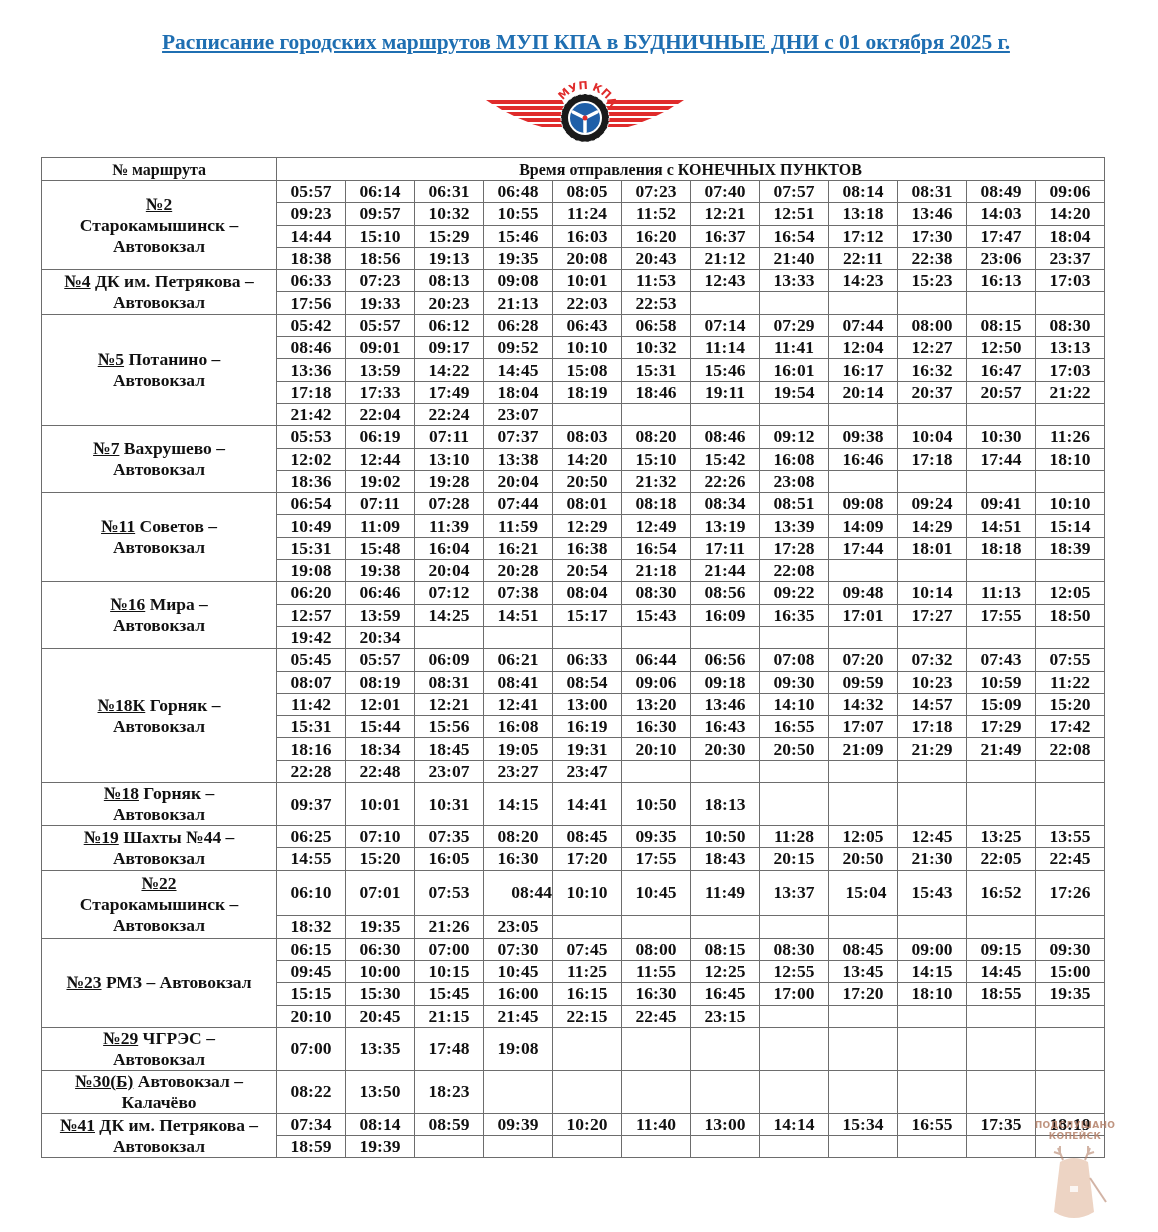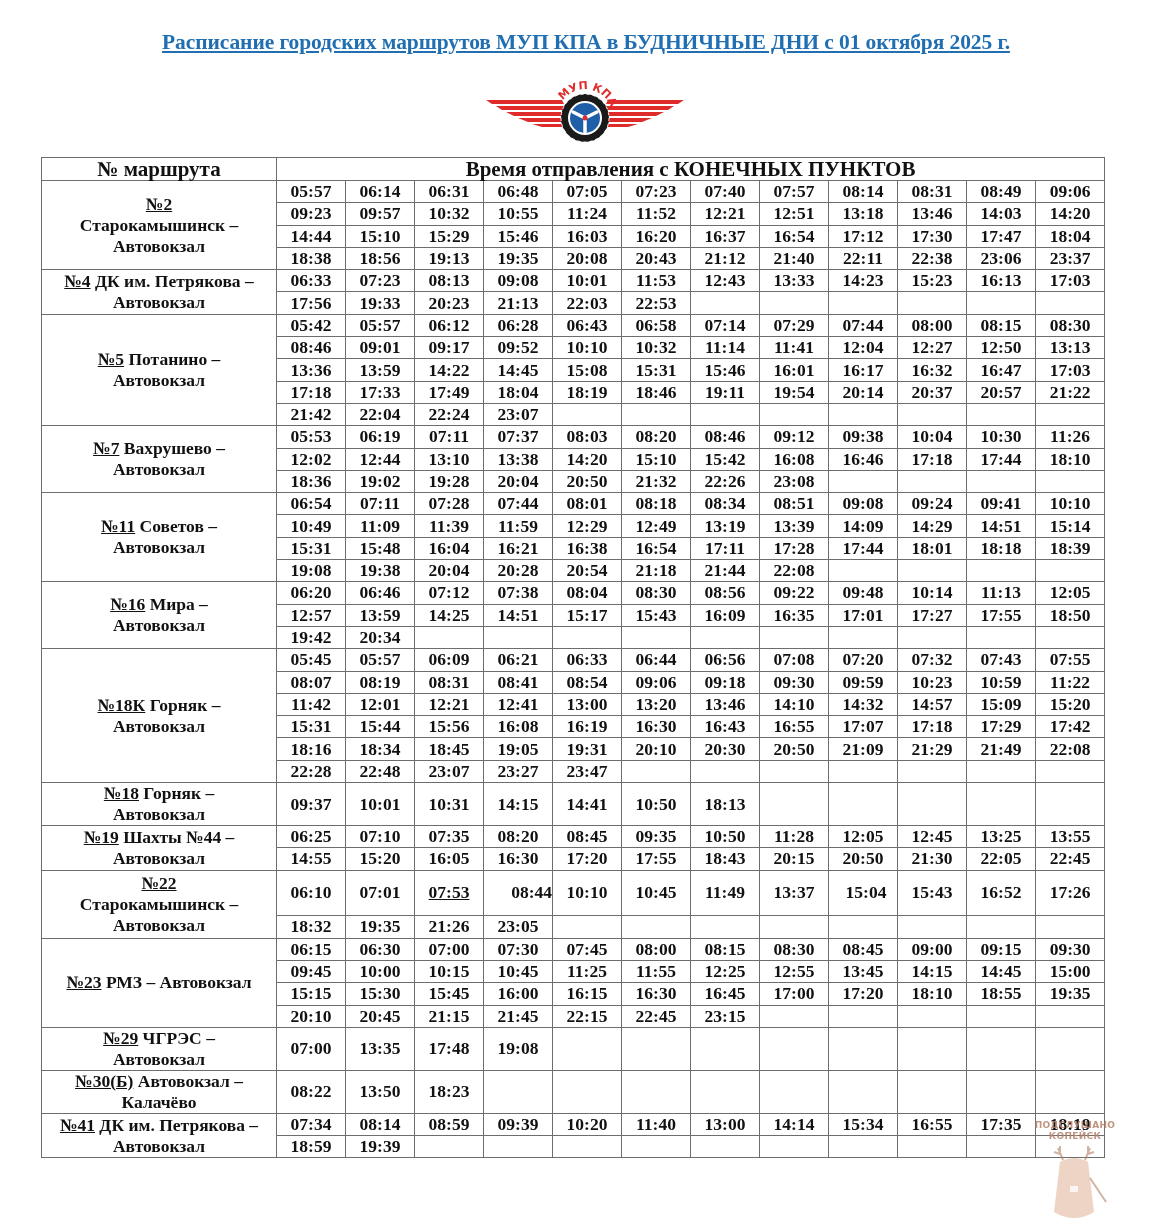--- a/index.html
+++ b/index.html
@@ -6,21 +6,21 @@
   body { width: 1158px; height: 1232px; position: relative; overflow: hidden;
          font-family: "Liberation Serif", "DejaVu Serif", serif; color: #111; }
   .title { position: absolute; top: 30px; left: 0; width: 1172px; text-align: center;
            font-size: 21.5px; font-weight: bold; color: #1f6fb2; text-decoration: underline;
            letter-spacing: -0.1px; white-space: nowrap; }
   .logo { position: absolute; left: 482px; top: 72px; width: 206px; height: 76px; }
   table.sched { position: absolute; left: 41px; top: 157px; border-collapse: collapse;
                 table-layout: fixed; width: 1064px; }
   table.sched td, table.sched th { border: 1.5px solid #6d6d6d; padding: 0; text-align: center;
                 vertical-align: middle; font-weight: bold; font-size: 17.5px; line-height: 21px; }
-  table.sched th { font-size: 21px; height: 22px; }
+  table.sched th { font-size: 16px; height: 22px; }
   td.route { font-size: 16.5px; line-height: 22px; padding: 0 4px; }
   td.route .num { text-decoration: underline; }
   td.t { height: 21.3px; }
   td.tall { height: 42px; }
   .watermark { position: absolute; left: 1030px; top: 1120px; width: 90px; height: 112px; pointer-events: none; opacity: 0.85; }
   .wm-text { font-family: "DejaVu Sans", sans-serif; font-size: 9px; font-weight: bold; color: #b5826a;
              text-align: center; line-height: 11px; letter-spacing: 0.3px; }
 </style>
 </head>
 <body>
@@ -76,21 +76,21 @@
       <th colspan="12">Время отправления с КОНЕЧНЫХ ПУНКТОВ</th>
     </tr>
   </thead>
   <tbody id="sched-body">
       <tr>
         <td class="route" rowspan="4"><span class="num">№2</span><br><span>Старокамышинск –</span><br><span>Автовокзал</span></td>
         <td class="t">05:57</td>
         <td class="t">06:14</td>
         <td class="t">06:31</td>
         <td class="t">06:48</td>
-        <td class="t">07:05</td>
+        <td class="t">08:05</td>
         <td class="t">07:23</td>
         <td class="t">07:40</td>
         <td class="t">07:57</td>
         <td class="t">08:14</td>
         <td class="t">08:31</td>
         <td class="t">08:49</td>
         <td class="t">09:06</td>
       </tr>
       <tr>
         <td class="t">09:23</td>
@@ -503,21 +503,21 @@
         <td class="t">20:15</td>
         <td class="t">20:50</td>
         <td class="t">21:30</td>
         <td class="t">22:05</td>
         <td class="t">22:45</td>
       </tr>
       <tr>
         <td class="route" rowspan="2"><span class="num">№22</span><br><span>Старокамышинск –</span><br><span>Автовокзал</span></td>
         <td class="t" style="height: 44px;">06:10</td>
         <td class="t" style="height: 44px;">07:01</td>
-        <td class="t" style="height: 44px; text-decoration: underline;">07:53</td>
+        <td class="t" style="height: 44px;">07:53</td>
         <td class="t" style="height: 44px; text-align: right;">08:44</td>
         <td class="t" style="height: 44px;">10:10</td>
         <td class="t" style="height: 44px;">10:45</td>
         <td class="t" style="height: 44px;">11:49</td>
         <td class="t" style="height: 44px;">13:37</td>
         <td class="t" style="height: 44px; padding-left: 6px;">15:04</td>
         <td class="t" style="height: 44px;">15:43</td>
         <td class="t" style="height: 44px;">16:52</td>
         <td class="t" style="height: 44px; text-align: center;">17:26</td>
       </tr>

